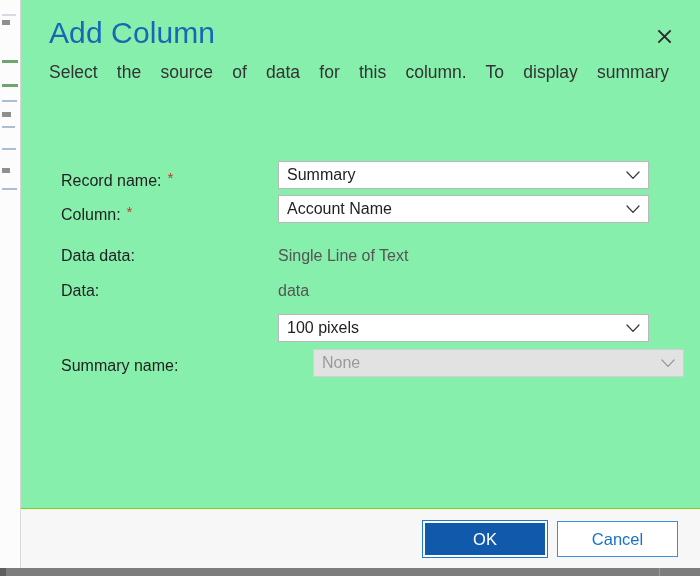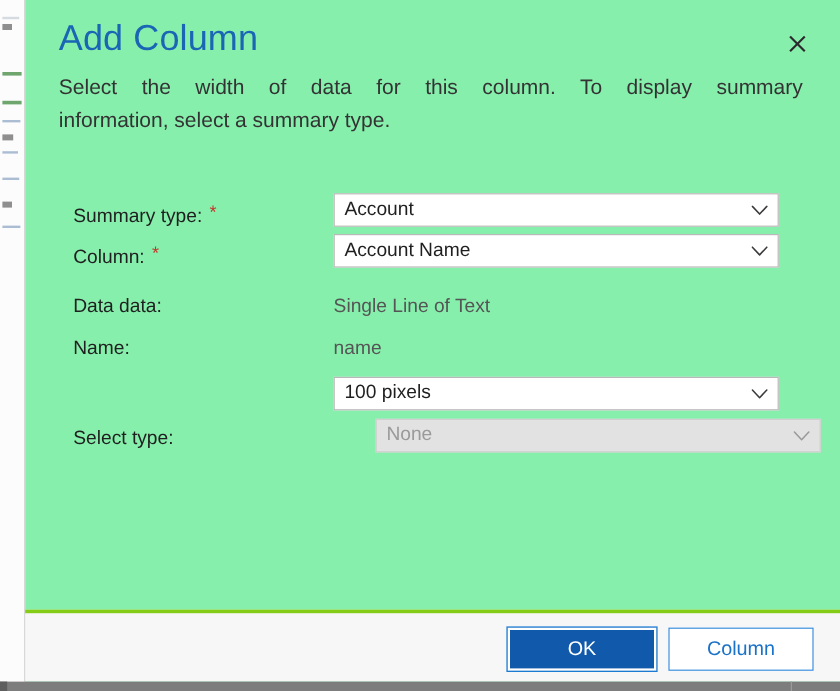--- a/index.html
+++ b/index.html
@@ -173,21 +173,21 @@
   .fselect.disabled .chev { color: #9a9a9a; }
 
   
   #footer {
     position: absolute;
     left: 0;
     top: 508px;
     width: 679px;
     height: 60px;
     background: #f7f7f7;
-    border-top: 3px solid #84cc16;
+    border-top: 1px solid #84cc16;
     box-sizing: border-box;
   }
   .btn {
     position: absolute;
     top: 12px;
     height: 36px;
     box-sizing: border-box;
     display: flex;
     align-items: center;
     justify-content: center;
@@ -256,32 +256,31 @@
 
   <div class="dlg-close">
     <svg width="15" height="15" viewBox="0 0 15 15" aria-hidden="true">
       <path d="M2 2 L13 13 M13 2 L2 13" stroke="#2b2b2b" stroke-width="1.8" fill="none" stroke-linecap="square"></path>
     </svg>
   </div>
 
   <div class="dlg-title">Add Column</div>
 
   <div class="dlg-desc">
-    <span class="just-line">Select the width of data for this column. To display summary</span>
-    <span>information, select a summary type.</span>
+    <span class="just-line">Select the source of data for this column. To display summary</span>
   </div>
 
   <div id="form">
 
     <div class="frow" style="top:0px;">
       <div class="flabel">
-        <span>Summary type:</span><span class="req">*</span>
+        <span>Record name:</span><span class="req">*</span>
       </div>
       <div class="fselect">
-        <span class="sel-text">Account</span>
+        <span class="sel-text">Summary</span>
         <span class="chev">
           <svg width="14" height="9" viewBox="0 0 14 9">
               <path d="M1 1 L7 7.4 L13 1" stroke="currentColor" stroke-width="1.3" fill="none" stroke-linecap="round" stroke-linejoin="round"></path>
             </svg>
         </span>
       </div>
     </div>
 
     <div class="frow" style="top:34px;">
       <div class="flabel">
@@ -299,55 +298,55 @@
 
     <div class="frow" style="top:78px;">
       <div class="flabel">
         <span>Data data:</span>
       </div>
       <div class="fvalue">Single Line of Text</div>
     </div>
 
     <div class="frow" style="top:113px;">
       <div class="flabel">
-        <span>Name:</span>
-      </div>
-      <div class="fvalue">name</div>
+        <span>Data:</span>
+      </div>
+      <div class="fvalue">data</div>
     </div>
 
     <div class="frow" style="top:153px;">
       <div class="fselect">
         <span class="sel-text">100 pixels</span>
         <span class="chev">
           <svg width="14" height="9" viewBox="0 0 14 9">
               <path d="M1 1 L7 7.4 L13 1" stroke="currentColor" stroke-width="1.3" fill="none" stroke-linecap="round" stroke-linejoin="round"></path>
             </svg>
         </span>
       </div>
     </div>
 
     <div class="frow" style="top:188px;">
       <div class="flabel">
-        <span>Select type:</span>
+        <span>Summary name:</span>
       </div>
       <div class="fselect disabled">
         <span class="sel-text">None</span>
         <span class="chev">
           <svg width="14" height="9" viewBox="0 0 14 9">
               <path d="M1 1 L7 7.4 L13 1" stroke="currentColor" stroke-width="1.3" fill="none" stroke-linecap="round" stroke-linejoin="round"></path>
             </svg>
         </span>
       </div>
     </div>
 
   </div>
 
   <div id="footer">
     <div class="btn btn-ok">OK</div>
-    <div class="btn btn-cancel">Column</div>
+    <div class="btn btn-cancel">Cancel</div>
   </div>
 
 </div>
 
 <div id="bottombar">
   <div class="thumb"></div>
   <div class="tick"></div>
 </div>
 
 </body></html>

